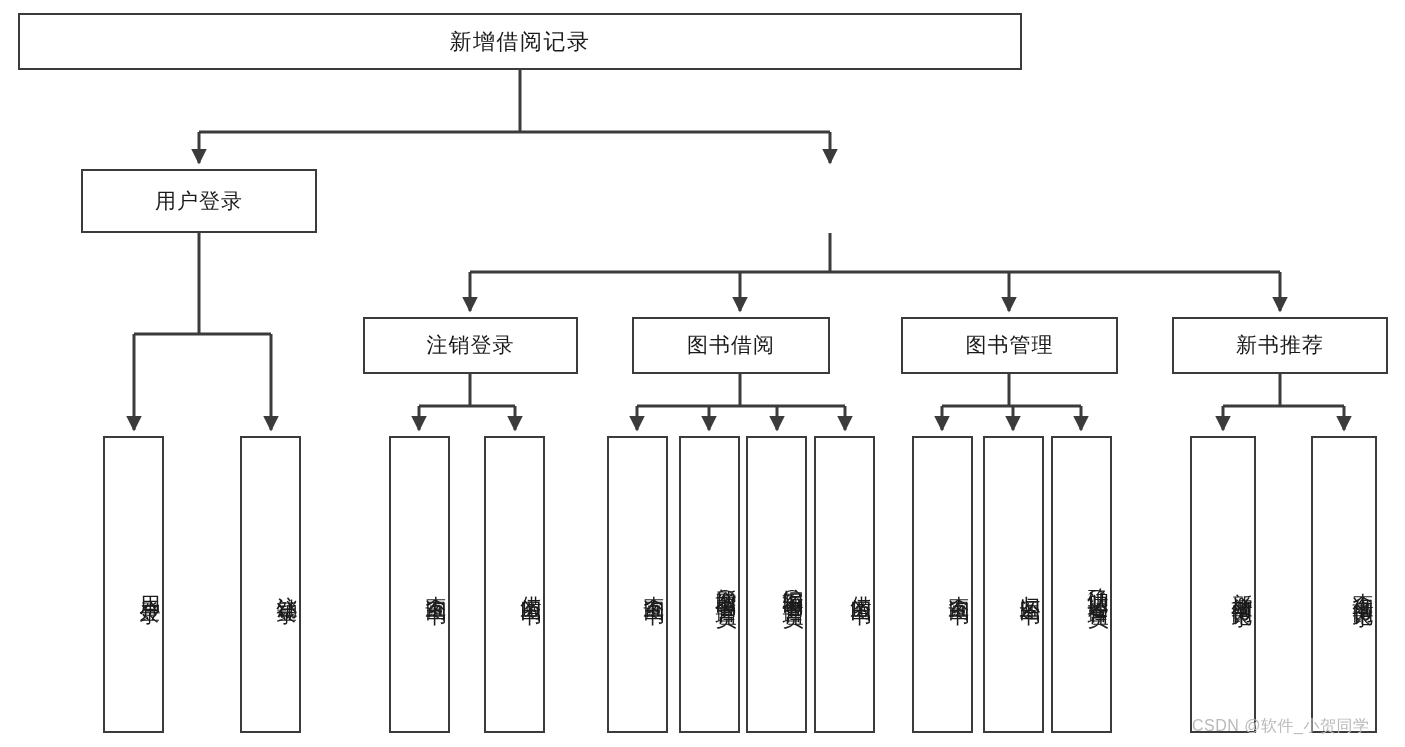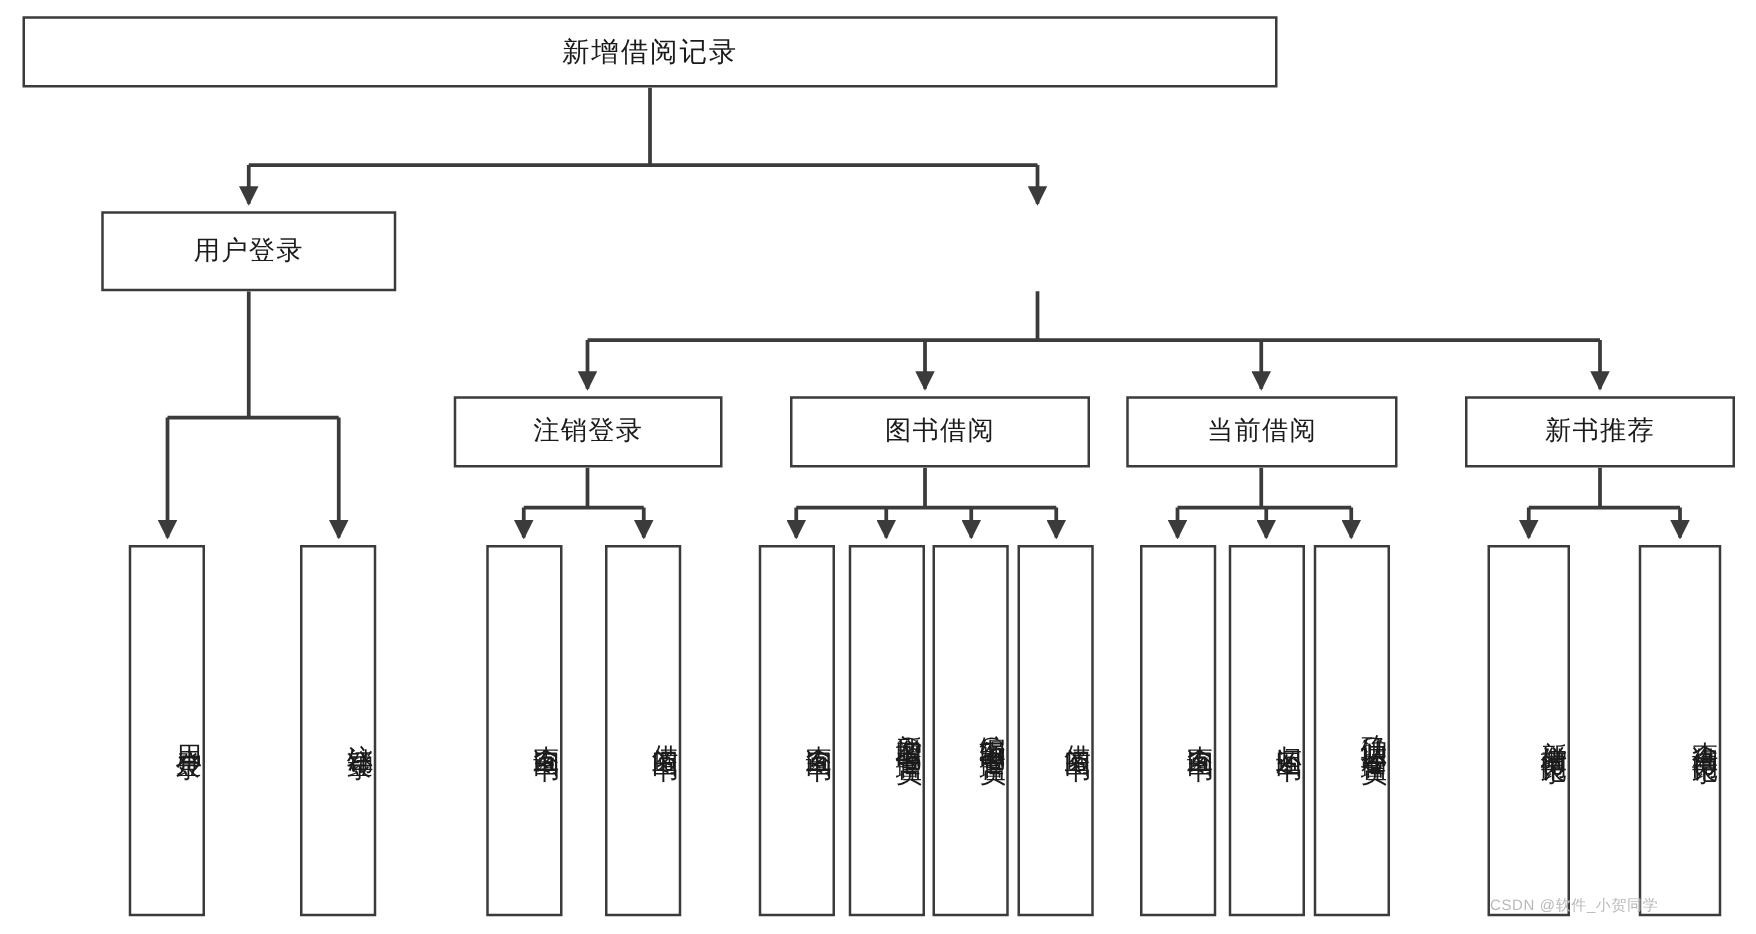--- a/index.html
+++ b/index.html
@@ -50,21 +50,21 @@
     writing-mode: vertical-rl;
     text-orientation: upright;
     font-size: 21px;
     letter-spacing: 3px;
     padding: 10px 0;
     align-items: flex-start;
     justify-content: center;
   }
   .watermark {
     position: absolute;
-    font-size: 12px;
+    font-size: 16px;
     color: #b9b9b9;
     white-space: nowrap;
     letter-spacing: 0.5px;
   }
 </style>
 </head>
 <body>
 
 <div id="diagram-root">
 
@@ -116,22 +116,22 @@
       <path d="M 1223 406 L 1223 430" marker-end="url(#arrow)"></path>
       <path d="M 1344 406 L 1344 430" marker-end="url(#arrow)"></path>
     </g>
   </svg>
 
   <div class="node node-h node-root" style="left: 18px; top: 13px; width: 1004px; height: 57px;">新增借阅记录</div>
 
   <div class="node node-h" style="left: 81px; top: 169px; width: 236px; height: 64px;">用户登录</div>
 
   <div class="node node-h" style="left: 363px; top: 317px; width: 215px; height: 57px;">注销登录</div>
-  <div class="node node-h" style="left: 632px; top: 317px; width: 240px; height: 57px;">图书借阅</div>
-  <div class="node node-h" style="left: 901px; top: 317px; width: 217px; height: 57px;">当前借阅</div>
+  <div class="node node-h" style="left: 632px; top: 317px; width: 198px; height: 57px;">图书借阅</div>
+  <div class="node node-h" style="left: 901px; top: 317px; width: 217px; height: 57px;">图书管理</div>
   <div class="node node-h" style="left: 1172px; top: 317px; width: 216px; height: 57px;">新书推荐</div>
 
   <div class="node node-v" style="left: 103px; top: 436px; width: 61px; height: 297px;">用户登录</div>
   <div class="node node-v" style="left: 240px; top: 436px; width: 61px; height: 297px;">注销登录</div>
   <div class="node node-v" style="left: 389px; top: 436px; width: 61px; height: 297px;">查询图书</div>
   <div class="node node-v" style="left: 484px; top: 436px; width: 61px; height: 297px;">借阅图书</div>
   <div class="node node-v" style="left: 607px; top: 436px; width: 61px; height: 297px;">查询图书</div>
   <div class="node node-v" style="left: 679px; top: 436px; width: 61px; height: 297px;">新增图书（管理员）</div>
   <div class="node node-v" style="left: 746px; top: 436px; width: 61px; height: 297px;">编辑图书（管理员）</div>
   <div class="node node-v" style="left: 814px; top: 436px; width: 61px; height: 297px;">借阅图书</div>

